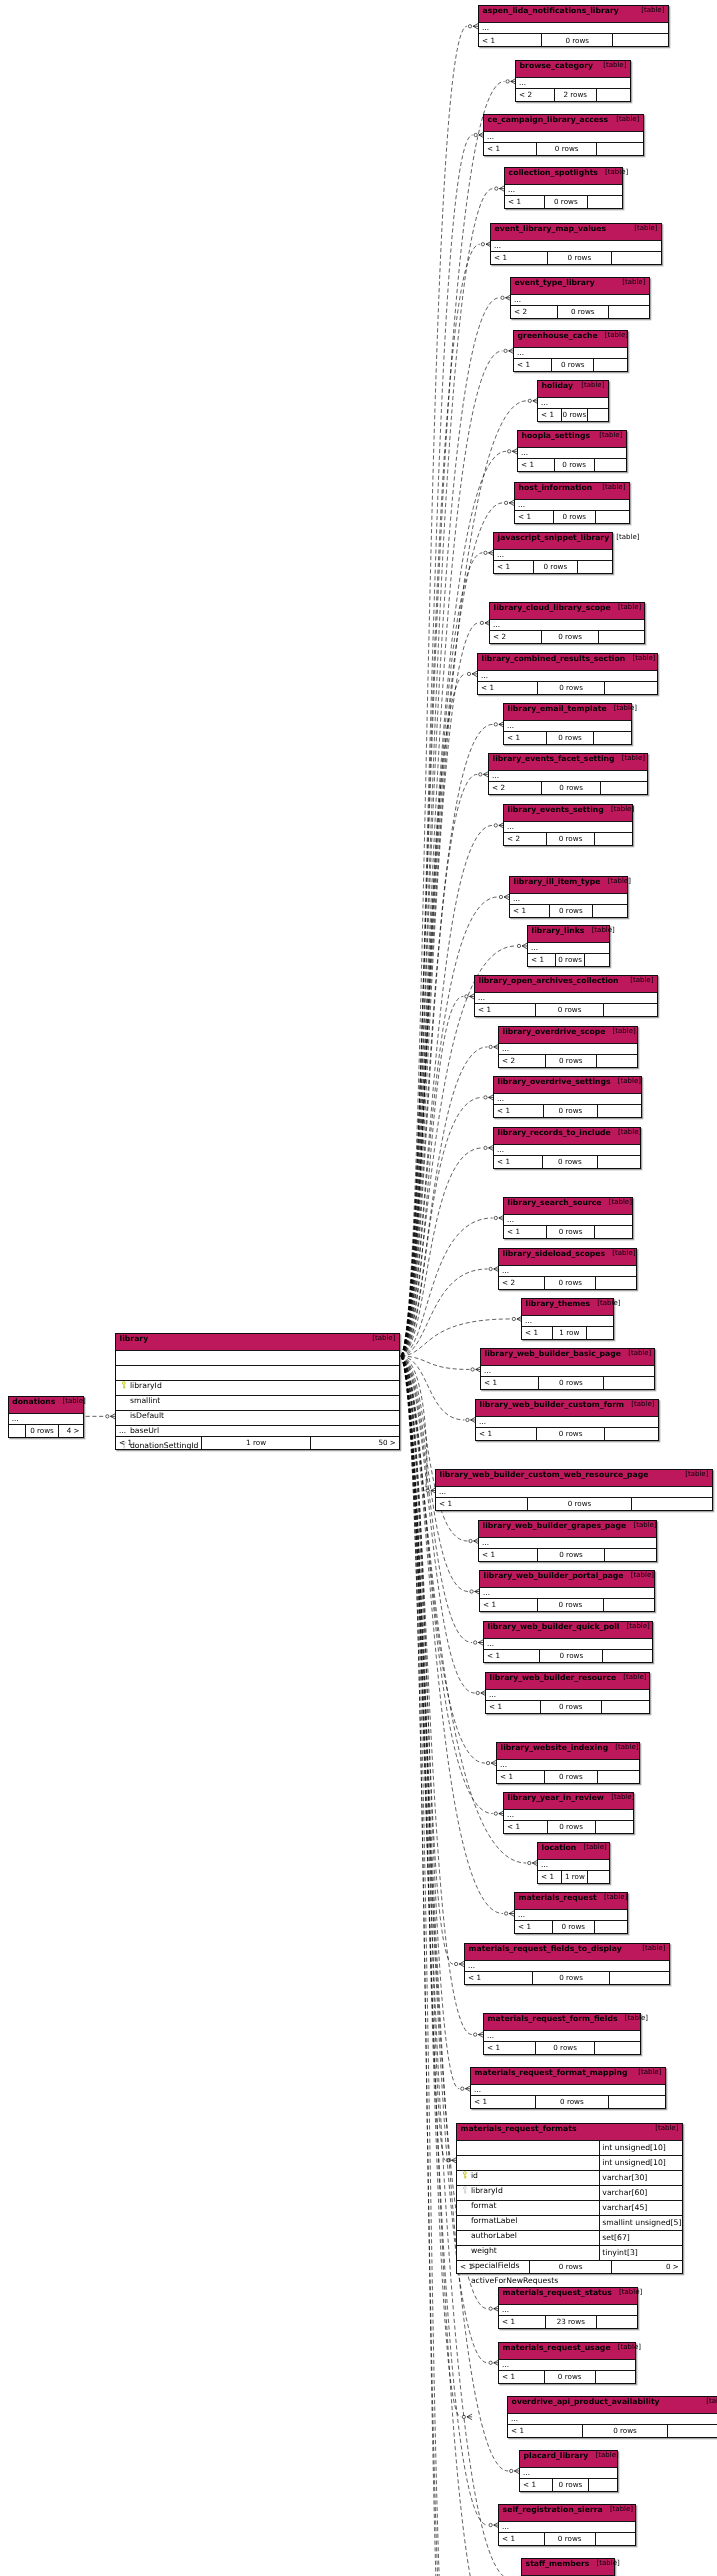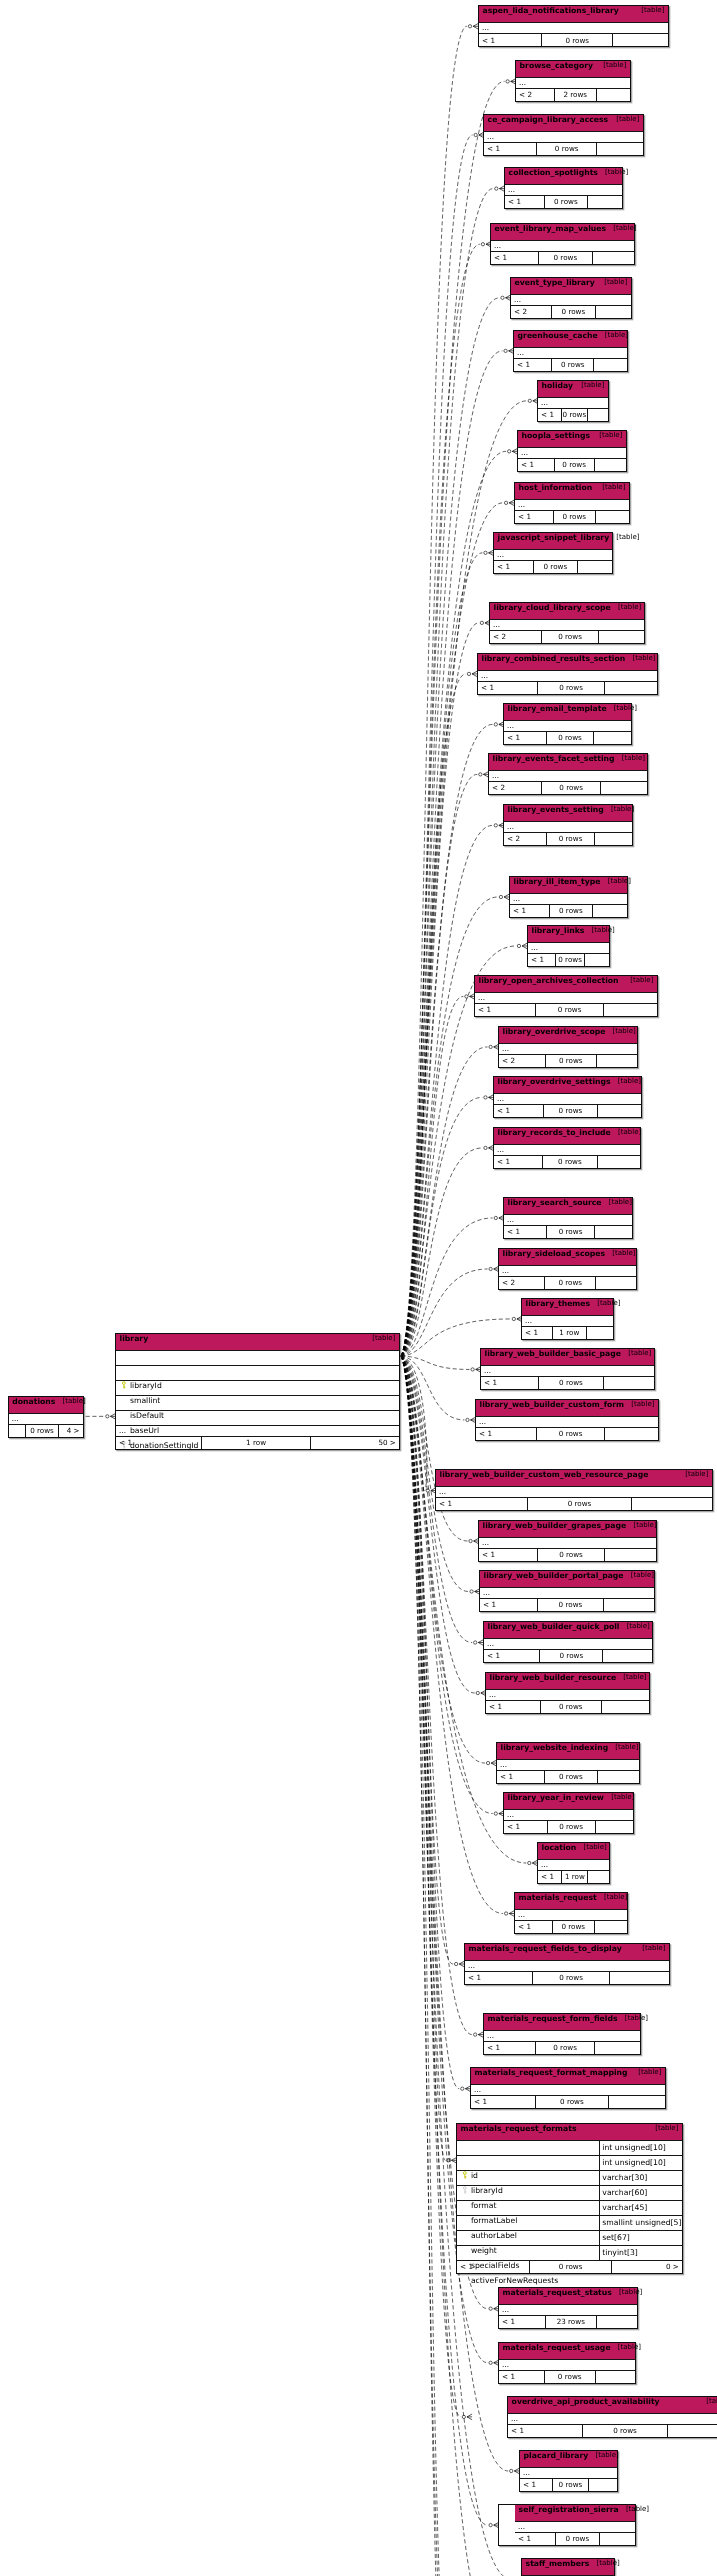--- a/index.html
+++ b/index.html
@@ -396,33 +396,33 @@
           <span class="tname">collection_spotlights</span>
           <span class="ttag">[table]</span>
         </div>
         <div class="tdots">...</div>
         <div class="tfoot">
           <div class="fc l" style="width: 33%;">&lt; 1</div>
           <div class="fc c" style="width: 38%;">0 rows</div>
           <div class="fc r" style="width: 29%;"></div>
         </div>
       </div>
-      <div class="tbox" style="left: 490px; top: 223px; width: 145px;">
+      <div class="tbox" style="left: 490px; top: 223px; width: 172px;">
         <div class="thead">
           <span class="tname">event_library_map_values</span>
           <span class="ttag">[table]</span>
         </div>
         <div class="tdots">...</div>
         <div class="tfoot">
           <div class="fc l" style="width: 33%;">&lt; 1</div>
           <div class="fc c" style="width: 38%;">0 rows</div>
           <div class="fc r" style="width: 29%;"></div>
         </div>
       </div>
-      <div class="tbox" style="left: 510px; top: 277px; width: 122px;">
+      <div class="tbox" style="left: 510px; top: 277px; width: 140px;">
         <div class="thead">
           <span class="tname">event_type_library</span>
           <span class="ttag">[table]</span>
         </div>
         <div class="tdots">...</div>
         <div class="tfoot">
           <div class="fc l" style="width: 33%;">&lt; 2</div>
           <div class="fc c" style="width: 38%;">0 rows</div>
           <div class="fc r" style="width: 29%;"></div>
         </div>
@@ -941,21 +941,21 @@
           <span class="tname">placard_library</span>
           <span class="ttag">[table]</span>
         </div>
         <div class="tdots">...</div>
         <div class="tfoot">
           <div class="fc l" style="width: 33%;">&lt; 1</div>
           <div class="fc c" style="width: 38%;">0 rows</div>
           <div class="fc r" style="width: 29%;"></div>
         </div>
       </div>
-      <div class="tbox" style="left: 498px; top: 2504px; width: 138px; padding-left: 16px;">
+      <div class="tbox" style="left: 498px; top: 2504px; width: 138px;">
         <div class="thead">
           <span class="tname">self_registration_sierra</span>
           <span class="ttag">[table]</span>
         </div>
         <div class="tdots">...</div>
         <div class="tfoot">
           <div class="fc l" style="width: 33%;">&lt; 1</div>
           <div class="fc c" style="width: 38%;">0 rows</div>
           <div class="fc r" style="width: 29%;"></div>
         </div>

